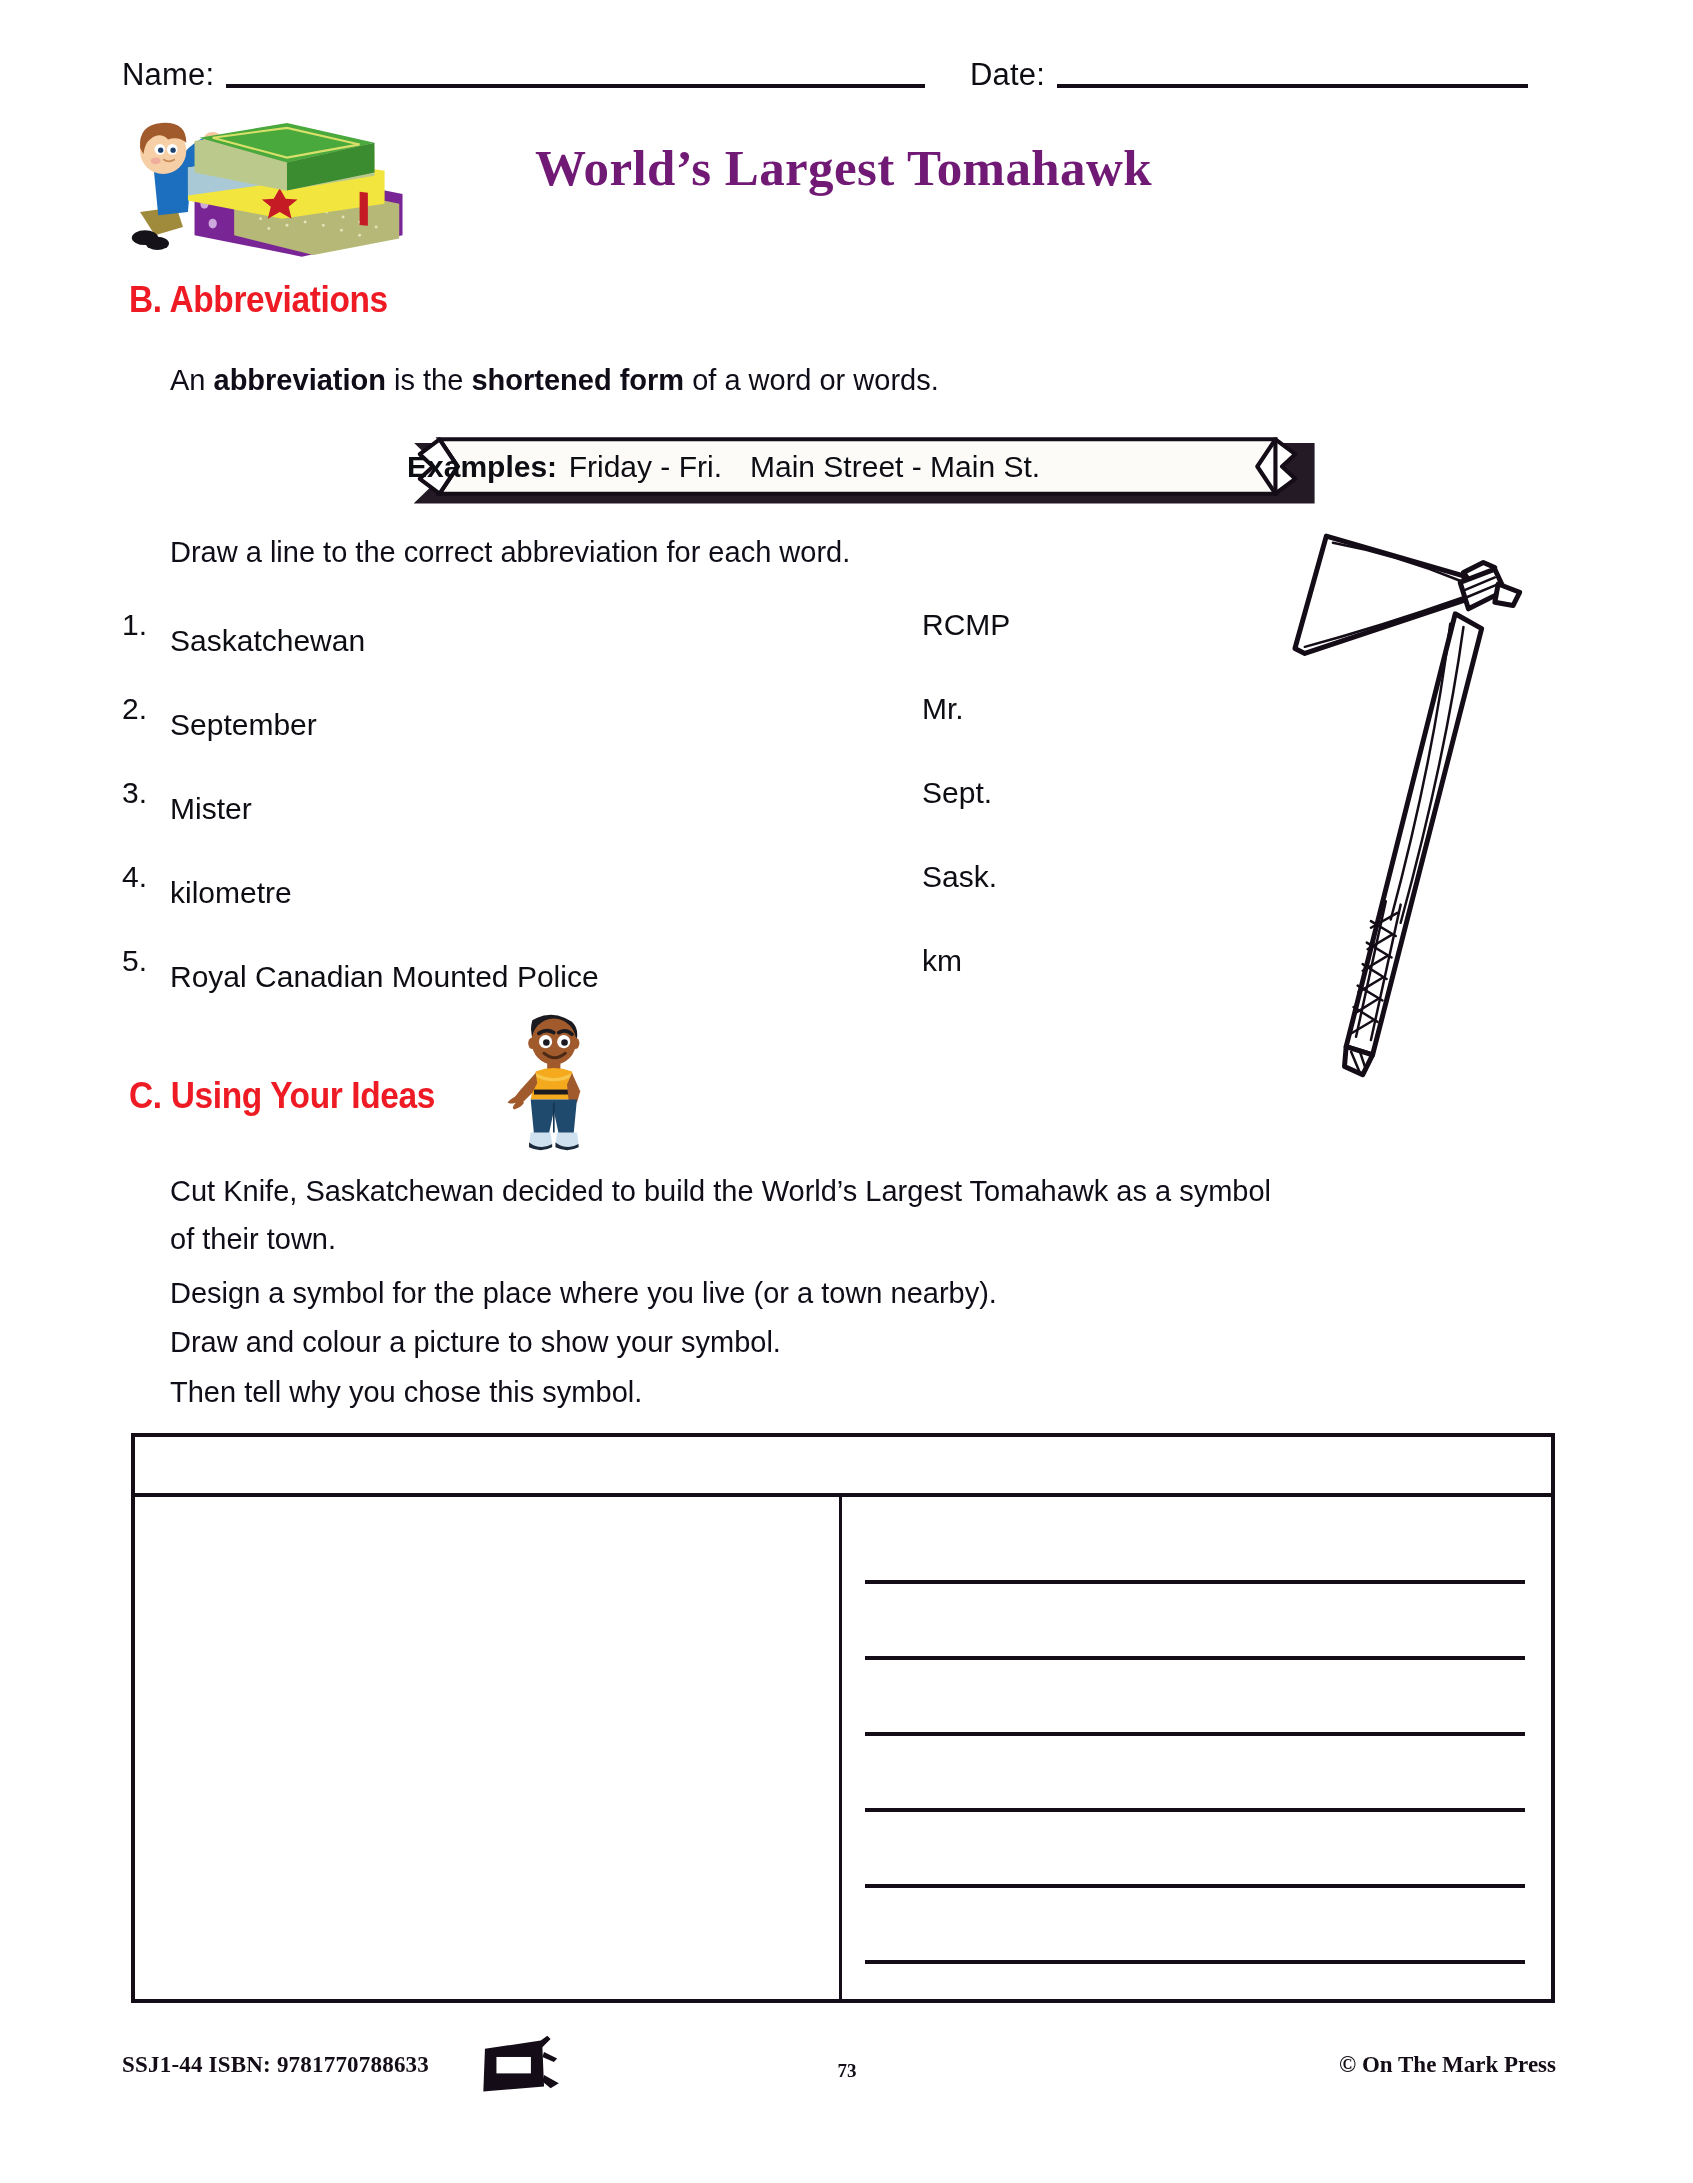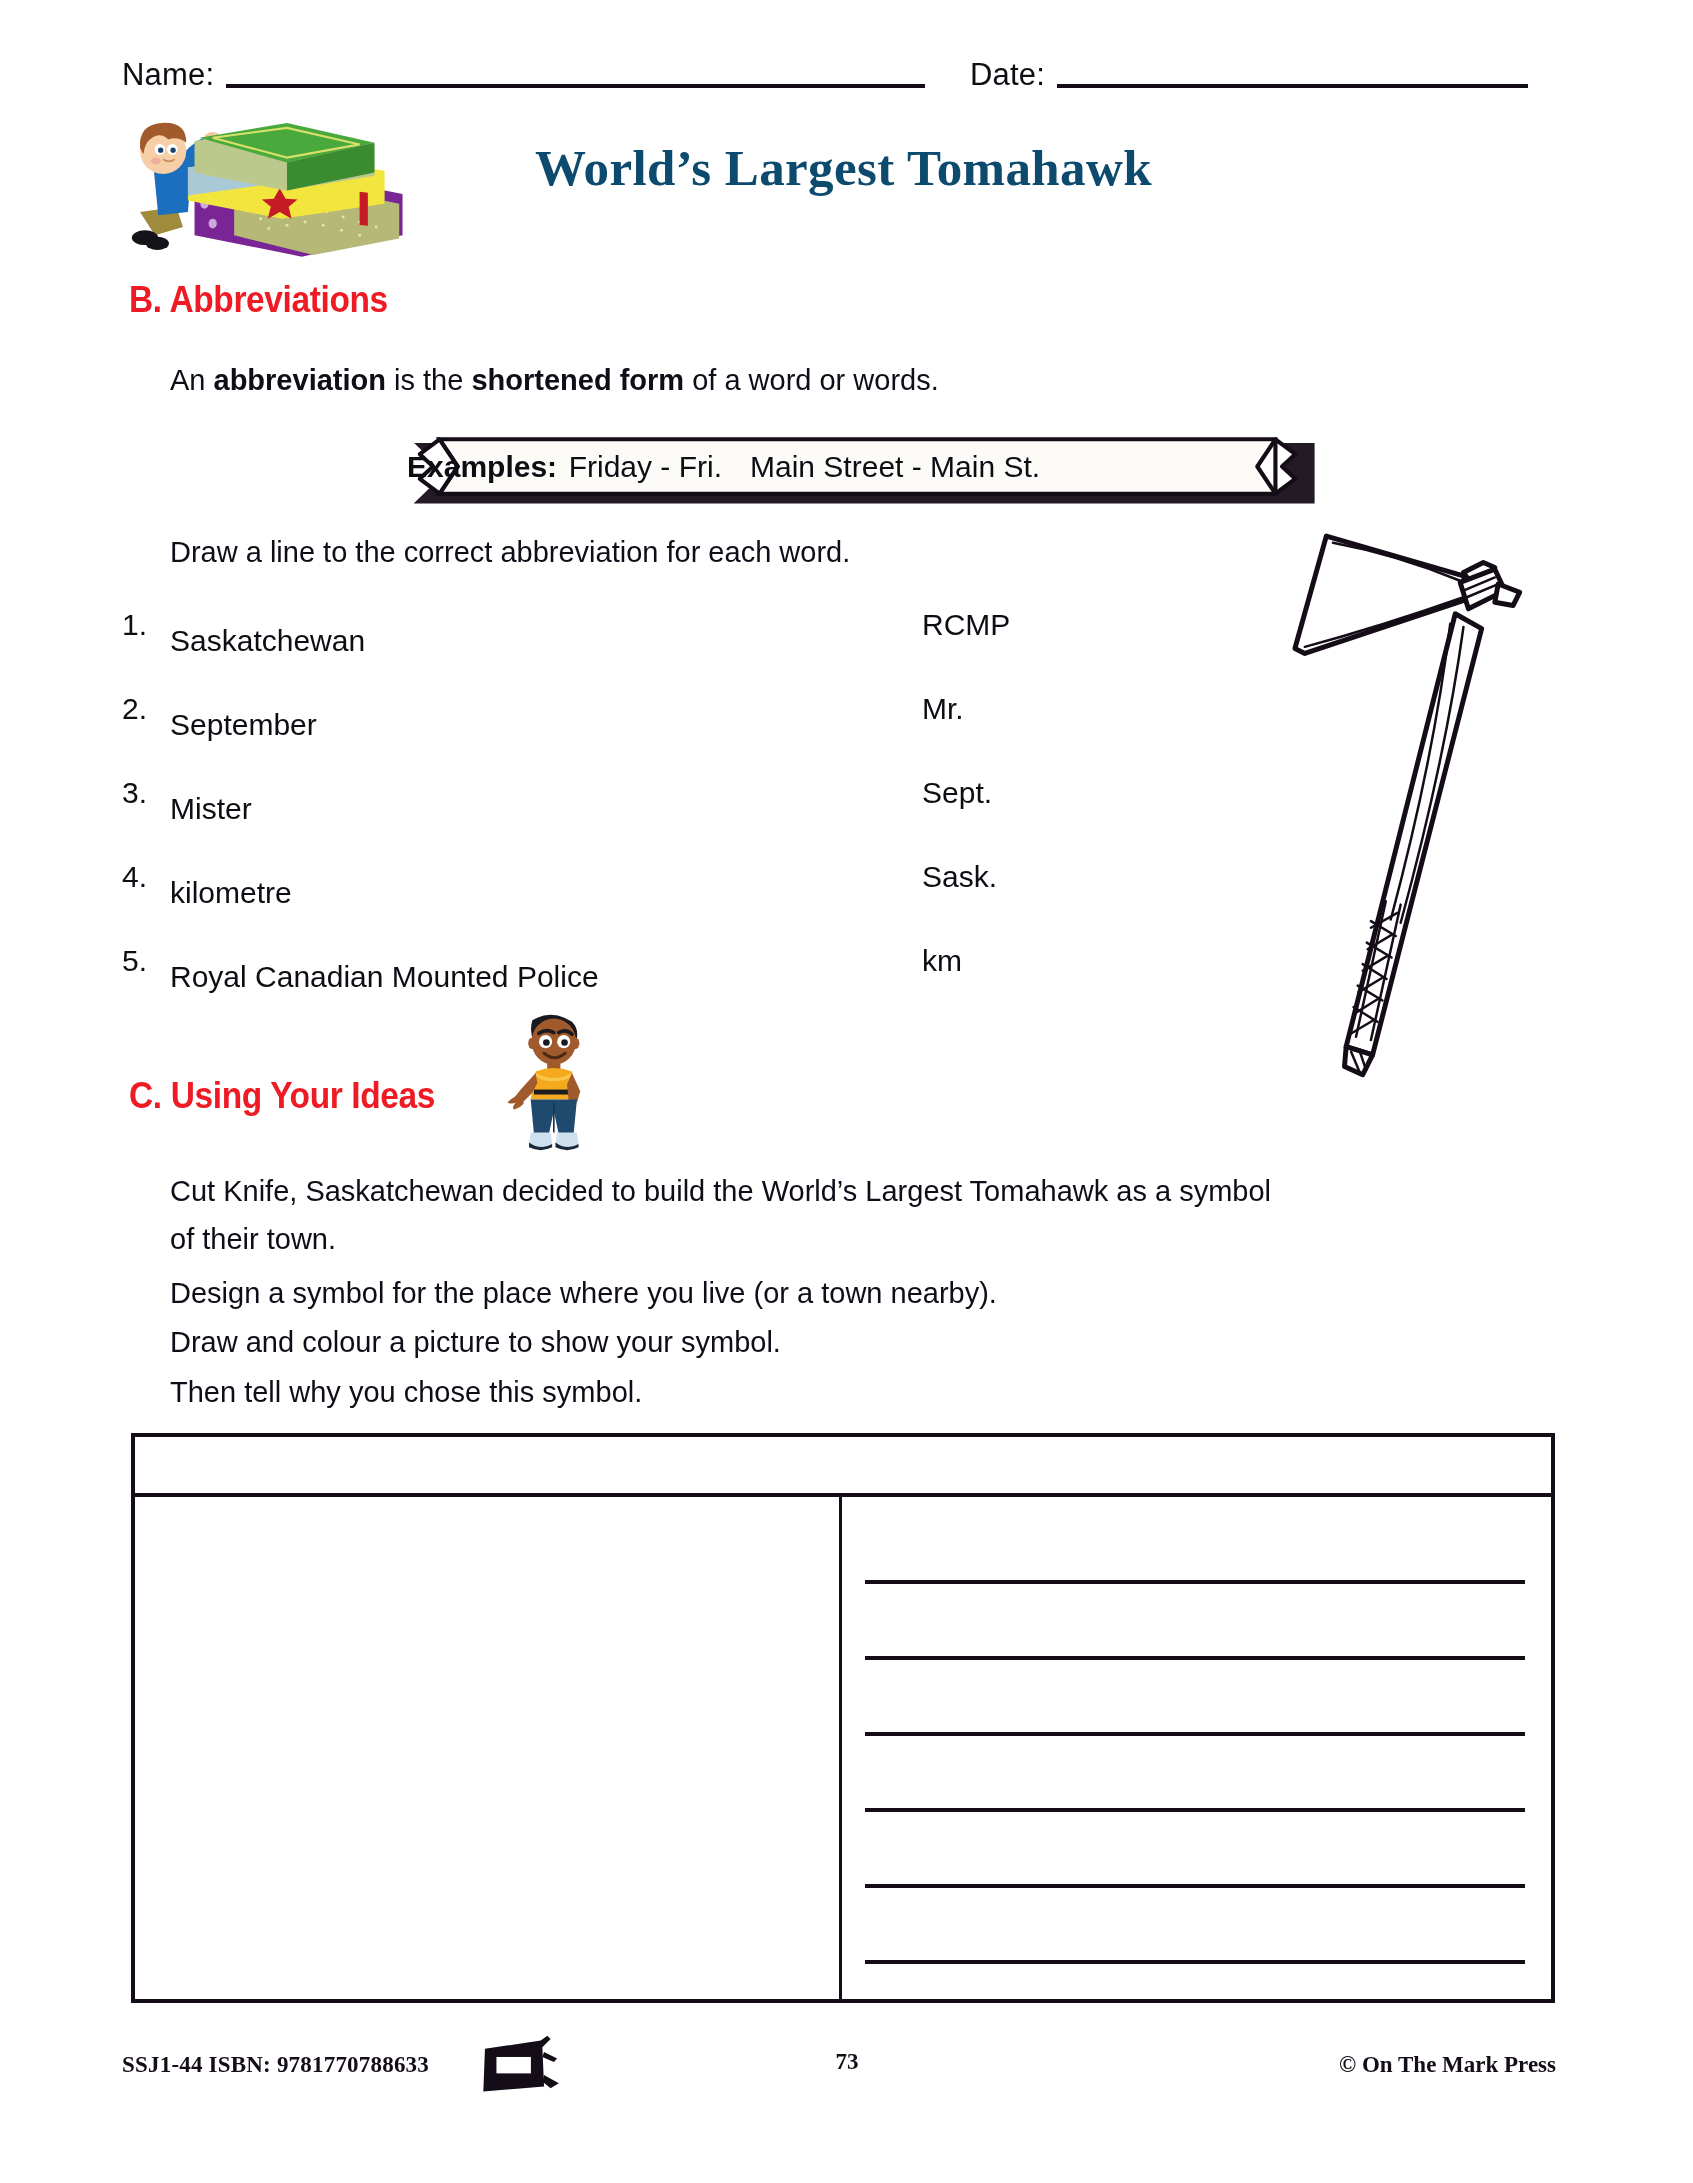--- a/index.html
+++ b/index.html
@@ -57,21 +57,21 @@
   .title {
     position: absolute;
     left: 463px;
     top: 139px;
     width: 761px;
     text-align: center;
     font-family: "Liberation Serif", serif;
     font-weight: bold;
     font-size: 51px;
     letter-spacing: 0.4px;
-    color: #0c4a6e;
+    color: #701a75;
   }
 
   
   .sec-head {
     position: absolute;
     font-family: "Liberation Sans", sans-serif;
     font-weight: bold;
     font-size: 36px;
     color: #ee1b24;
     letter-spacing: -0.4px;
@@ -252,26 +252,26 @@
   }
   .ft-icon {
     position: absolute;
     left: 346px;
     top: -15px;
     width: 93px;
     height: 64px;
   }
   .ft-page {
     position: absolute;
-    left: 0; top: 0;
+    left: 0; top: 11px;
     width: 1450px;
     text-align: center;
     font-family: "Liberation Serif", serif;
     font-weight: bold;
-    font-size: 23px;
+    font-size: 19px;
   }
   .ft-right {
     position: absolute;
     right: 16px; top: 3.3px;
     white-space: nowrap;
   }
 </style>
 </head>
 <body>
 

